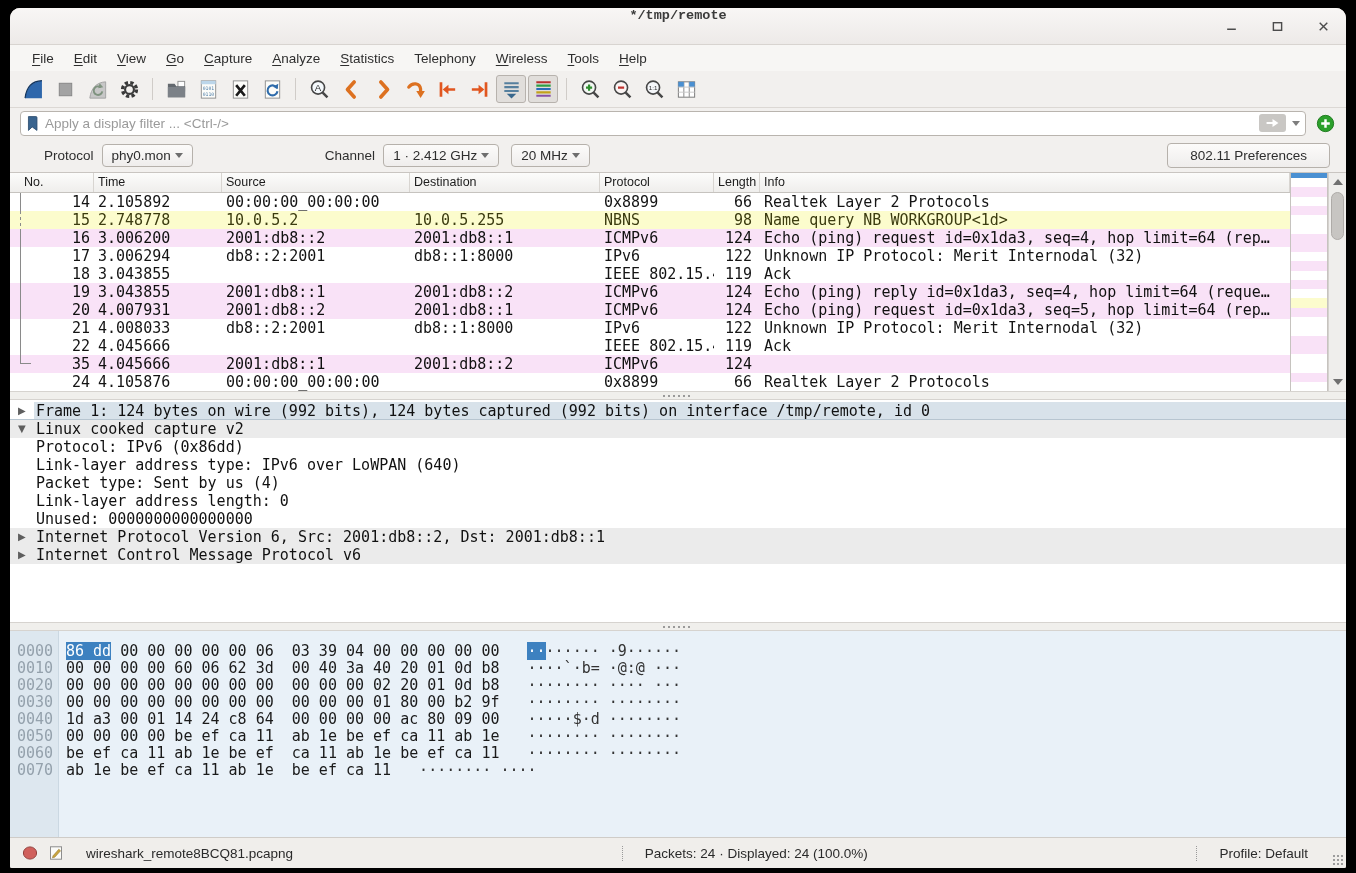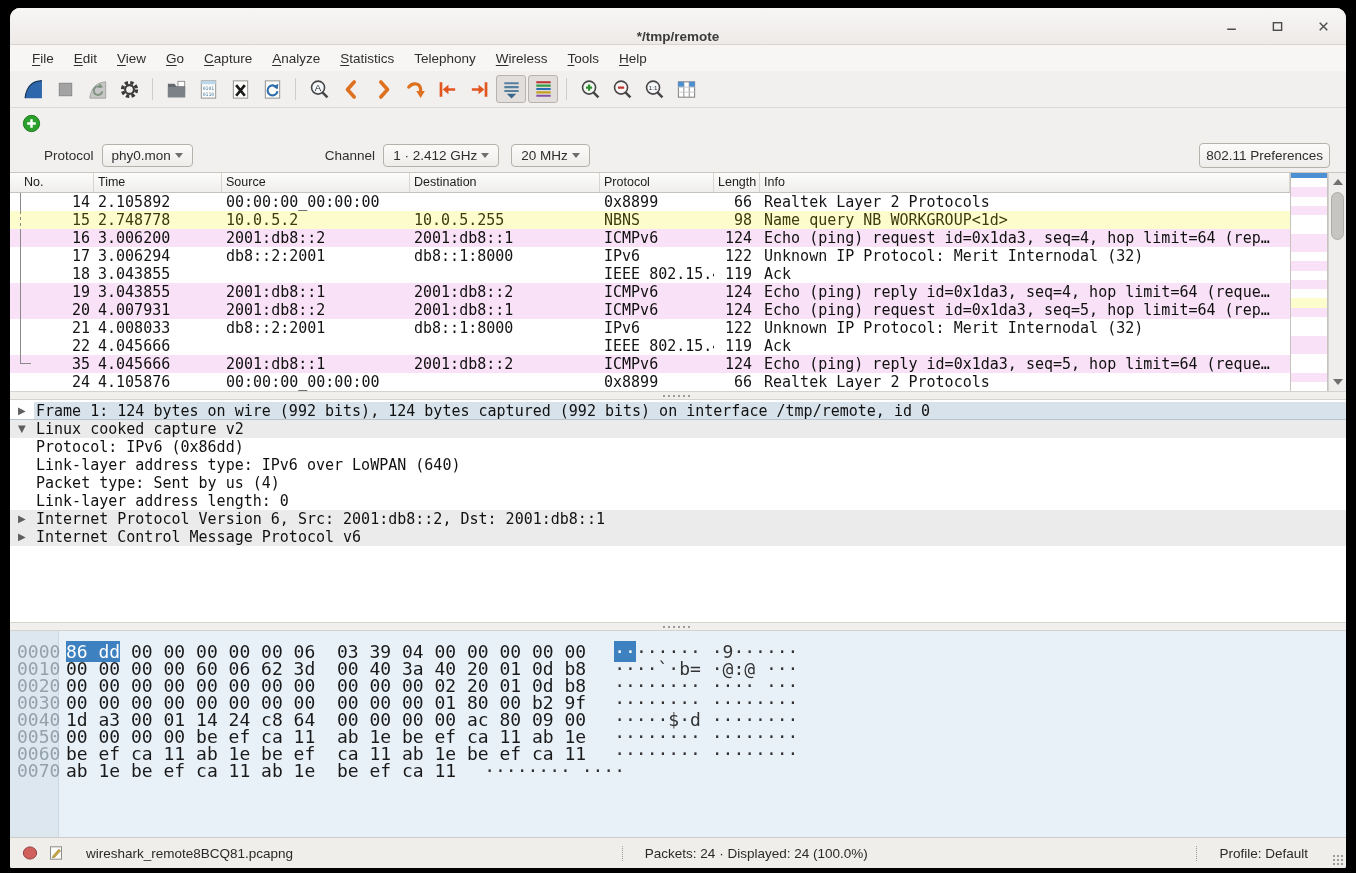--- a/index.html
+++ b/index.html
@@ -2,21 +2,21 @@
 <html><head>
 <meta charset="utf-8">
 <style>
   html,body{margin:0;padding:0;width:1356px;height:873px;overflow:hidden;background:#000;
     font-family:"Liberation Sans","DejaVu Sans",sans-serif;}
   .window{position:absolute;left:10px;top:8px;width:1336px;height:860px;background:#f2f0ee;
     border-radius:10px 10px 2px 2px;overflow:hidden;display:flex;flex-direction:column;
     box-shadow:inset 0 0 0 1px #c6c2bd;}
   
   .titlebar{height:36px;flex:none;background:linear-gradient(#f8f6f5,#edeae8);
-    border-bottom:1px solid #d8d4d0;position:relative;display:flex;align-items:flex-end;justify-content:center;}
+    border-bottom:1px solid #d8d4d0;position:relative;display:flex;align-items:flex-start;justify-content:center;font-family:Liberation Mono, monospace;}
   .title{font-weight:bold;font-size:13.5px;color:#3b3b3b;}
   .win-controls{position:absolute;right:12px;top:0;height:100%;display:flex;align-items:center;gap:24px;}
   .wbtn{width:22px;height:22px;border:none;background:none;padding:0;display:flex;align-items:center;justify-content:center;}
   .wbtn svg{width:13px;height:13px;}
   
   .menubar{height:26px;flex:none;background:#f7f6f4;display:flex;align-items:center;padding-left:12px;
     font-size:13.5px;color:#2e2e2e;}
   .mitem{padding:3px 10px;white-space:nowrap;}
   .u{text-decoration:underline;text-underline-offset:2px;}
   
@@ -47,21 +47,21 @@
     display:flex;align-items:center;padding:0 12px;font-size:13.5px;color:#2e2e2e;}
   .wlabel{white-space:nowrap;}
   .lab-interface{margin-left:22px;margin-right:8px;}
   .lab-channel{margin-left:132px;margin-right:8px;}
   .combo{display:inline-flex;align-items:center;gap:4px;background:linear-gradient(#fcfbfa,#efedec);
     border:1px solid #b6b1ab;border-radius:4px;padding:3px 9px;white-space:nowrap;}
   .combo .ccaret{border-top-color:#6e6e6e;}
   .combo-bw{margin-left:12px;}
   .spacer{flex:1;}
   .prefs-btn{background:linear-gradient(#fcfbfa,#efedec);border:1px solid #b6b1ab;border-radius:4px;
-    font-size:13.5px;color:#2e2e2e;padding:4px 6px;margin-right:4px;white-space:nowrap;}
+    font-size:13.5px;color:#2e2e2e;padding:4px 22px;margin-right:4px;white-space:nowrap;}
   
   .plist{flex:none;display:flex;background:#fff;}
   .plist-main{flex:1;display:flex;flex-direction:column;overflow:hidden;}
   .plist-header{height:19px;flex:none;display:grid;grid-template-columns:84px 128px 188px 190px 114px 46px 1fr;
     background:linear-gradient(#fcfcfb,#efeeec);border-bottom:1px solid #c6c3bf;font-size:12.5px;color:#1c1c1c;}
   .hcell{padding:2px 0 0 4px;border-right:1px solid #d8d5d1;overflow:hidden;white-space:nowrap;}
   .hcell:first-child{padding-left:14px;}
   .plist-rows{position:relative;height:198px;font-family:"DejaVu Sans Mono","Liberation Mono",monospace;
     font-size:15px;background:#a21caf;overflow:hidden;}
   .prow{display:grid;grid-template-columns:84px 128px 188px 190px 114px 46px 1fr;height:18px;line-height:18px;}
@@ -96,21 +96,21 @@
     font-size:15px;padding-top:2px;overflow:hidden;color:#111;}
   .dline{height:18px;line-height:18px;position:relative;padding-left:26px;white-space:nowrap;}
   .dline.indent1{}
   .dline.shaded{background:#ebebeb;}
   .dline.selected{background:linear-gradient(90deg,#ffffff 0 24px,#d8e2ea 24px);
     box-shadow:inset 0 -1px 0 #b7c5d0;}
   .dline .exp{position:absolute;left:8px;top:0;font-family:"DejaVu Sans",sans-serif;
     font-size:10px;color:#5e5e5e;}
   
   .hexpane{height:206px;flex:none;background:#e9f1f8;font-family:"DejaVu Sans Mono","Liberation Mono",monospace;
-    font-size:18px;position:relative;padding-top:12px;overflow:hidden;box-sizing:border-box;}
+    font-size:15px;position:relative;padding-top:12px;overflow:hidden;box-sizing:border-box;}
   .hexpane::before{content:"";position:absolute;left:0;top:0;bottom:0;width:48px;
     background:#dde7ef;border-right:1px solid #cbd8e2;}
   .hrow{height:17px;line-height:17px;display:flex;white-space:pre;position:relative;}
   .off{width:48px;padding-left:7px;color:#94a1ac;box-sizing:border-box;flex:none;position:relative;}
   .hx{margin-left:8px;color:#1a1a1a;}
   .asc{margin-left:28px;color:#333;}
   .hsel{background:#3d81c0;color:#fff;}
   
   .statusbar{height:30px;flex:none;background:#f0eeeb;border-top:1px solid #cfccc8;
     display:flex;align-items:center;padding:0 12px;font-size:13.5px;color:#2a2a2a;position:relative;}
@@ -296,20 +296,33 @@
           <rect x="3.5" y="4" width="17" height="16" fill="#fff" stroke="#777"></rect>
           <path d="M9.2 4 V20 M14.9 4 V20" stroke="#9a9a9a" stroke-width="1.2"></path>
           <rect x="3.5" y="4" width="5.7" height="5.5" fill="#4a90d2"></rect>
           <rect x="14.9" y="4" width="5.6" height="5.5" fill="#4a90d2"></rect>
           <path d="M3.5 9.5 H20.5 M3.5 14.8 H20.5" stroke="#c9c9c9" stroke-width="1"></path>
         </svg>
       </button>
     </div>
 
   <div class="filterbar">
+    <div class="filter-field">
+      <svg class="bm" viewBox="0 0 16 20">
+          <path d="M3 1.5 h9.2 a1.3 1.3 0 0 1 1.3 1.3 V18.5 l-5.9-4.3 L3 18.5 Z" fill="#39648f" stroke="#27496b"></path>
+        </svg>
+      <input type="text" placeholder="Apply a display filter ... &lt;Ctrl-/&gt;" style="">
+      <button class="apply-btn">
+        <svg viewBox="0 0 20 14">
+            <path d="M3 7 H12" stroke="#ffffff" stroke-width="2.6"></path>
+            <path d="M10 2.2 L17 7 L10 11.8 Z" fill="#ffffff"></path>
+          </svg>
+      </button>
+      <span class="ccaret"></span>
+    </div>
     <button class="filter-add">
       <svg viewBox="0 0 20 20">
           <circle cx="10" cy="10" r="8.6" fill="#2ca02c" stroke="#1f7a1f"></circle>
           <path d="M5.5 10 H14.5 M10 5.5 V14.5" stroke="#fff" stroke-width="2.6"></path>
         </svg>
     </button>
   </div>
 
   <div class="wirelessbar">
     <span class="wlabel lab-interface">Protocol</span>
@@ -427,21 +440,20 @@
             <div class="cell c-length">119</div>
             <div class="cell c-info">Ack</div>
           </div>
           <div class="prow pink">
             <div class="cell c-no">35</div>
             <div class="cell c-time">4.045666</div>
             <div class="cell c-source">2001:db8::1</div>
             <div class="cell c-destination">2001:db8::2</div>
             <div class="cell c-protocol">ICMPv6</div>
             <div class="cell c-length">124</div>
-            <div class="cell c-info">Echo (ping) reply id=0x1da3, seq=5, hop limit=64 (reque…</div>
           </div>
           <div class="prow white">
             <div class="cell c-no">24</div>
             <div class="cell c-time">4.105876</div>
             <div class="cell c-source">00:00:00_00:00:00</div>
             <div class="cell c-destination"></div>
             <div class="cell c-protocol">0x8899</div>
             <div class="cell c-length">66</div>
             <div class="cell c-info">Realtek Layer 2 Protocols</div>
           </div>
@@ -484,20 +496,21 @@
       <span class="grip"></span>
     </div>
 
   <div class="detail" id="detail">
       <div class="dline selected"><span class="exp">▶</span>Frame 1: 124 bytes on wire (992 bits), 124 bytes captured (992 bits) on interface /tmp/remote, id 0</div>
       <div class="dline shaded"><span class="exp">▼</span>Linux cooked capture v2</div>
       <div class="dline indent1">Protocol: IPv6 (0x86dd)</div>
       <div class="dline indent1">Link-layer address type: IPv6 over LoWPAN (640)</div>
       <div class="dline indent1">Packet type: Sent by us (4)</div>
       <div class="dline indent1">Link-layer address length: 0</div>
+      <div class="dline indent1">Unused: 0000000000000000</div>
       <div class="dline shaded"><span class="exp">▶</span>Internet Protocol Version 6, Src: 2001:db8::2, Dst: 2001:db8::1</div>
       <div class="dline shaded"><span class="exp">▶</span>Internet Control Message Protocol v6</div>
     </div>
 
   <div class="splitter">
       <span class="grip"></span>
     </div>
 
   <div class="hexpane" id="hexpane">
       <div class="hrow"><span class="off">0000</span><span class="hx"><span class="hsel">86 dd</span> 00 00 00 00 00 06  03 39 04 00 00 00 00 00</span><span class="asc"><span class="hsel">··</span>······ ·9······</span></div>

